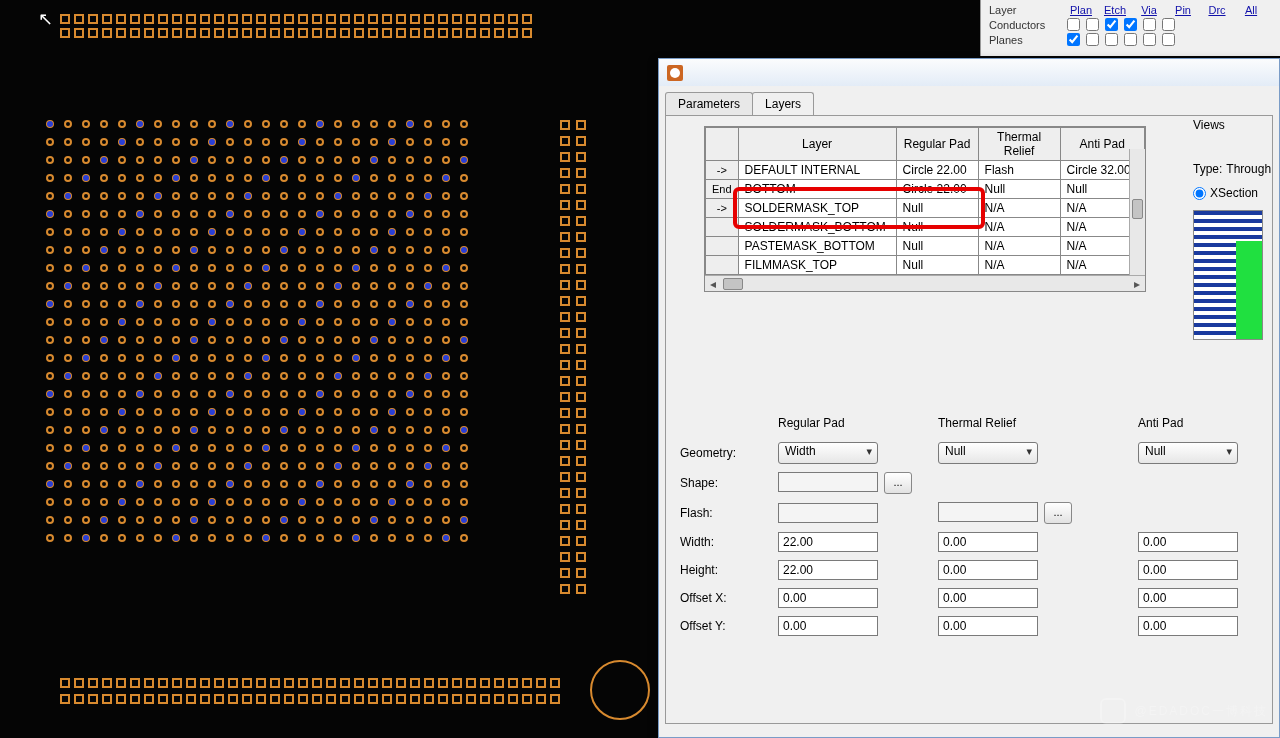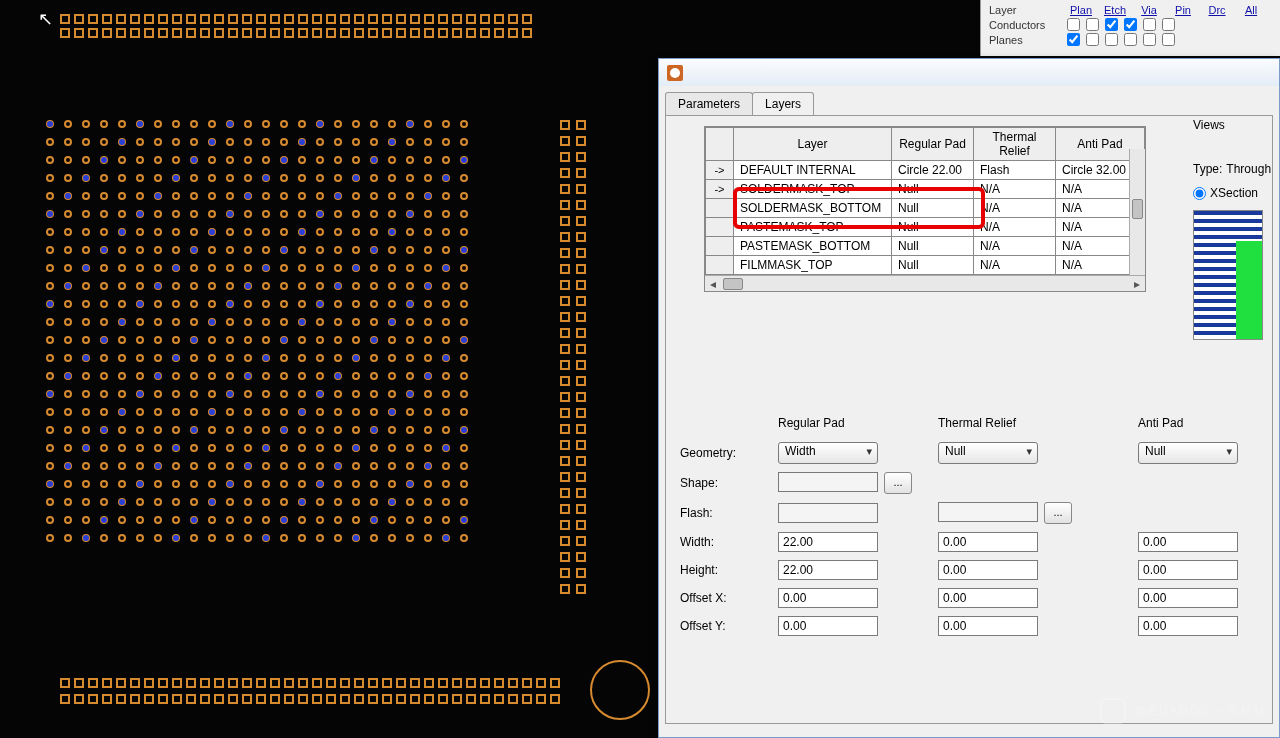--- a/index.html
+++ b/index.html
@@ -1027,36 +1027,36 @@
         </tbody>
           <tbody id="layer-rows">
             <tr>
               <td class="rowhdr">-&gt;</td>
               <td class="c1">DEFAULT INTERNAL</td>
               <td class="c2">Circle 22.00</td>
               <td>Flash</td>
               <td>Circle 32.00</td>
             </tr>
             <tr>
+              <td class="rowhdr">End</td>
+              <td class="c1">BOTTOM</td>
+              <td class="c2">Circle 22.00</td>
+              <td>Null</td>
+              <td>Null</td>
+            </tr>
+            <tr>
               <td class="rowhdr">-&gt;</td>
               <td class="c1">SOLDERMASK_TOP</td>
               <td class="c2">Null</td>
               <td>N/A</td>
               <td>N/A</td>
             </tr>
             <tr>
               <td class="rowhdr"></td>
               <td class="c1">SOLDERMASK_BOTTOM</td>
-              <td class="c2">Null</td>
-              <td>N/A</td>
-              <td>N/A</td>
-            </tr>
-            <tr>
-              <td class="rowhdr"></td>
-              <td class="c1">PASTEMASK_TOP</td>
               <td class="c2">Null</td>
               <td>N/A</td>
               <td>N/A</td>
             </tr>
             <tr>
               <td class="rowhdr"></td>
               <td class="c1">PASTEMASK_BOTTOM</td>
               <td class="c2">Null</td>
               <td>N/A</td>
               <td>N/A</td>

